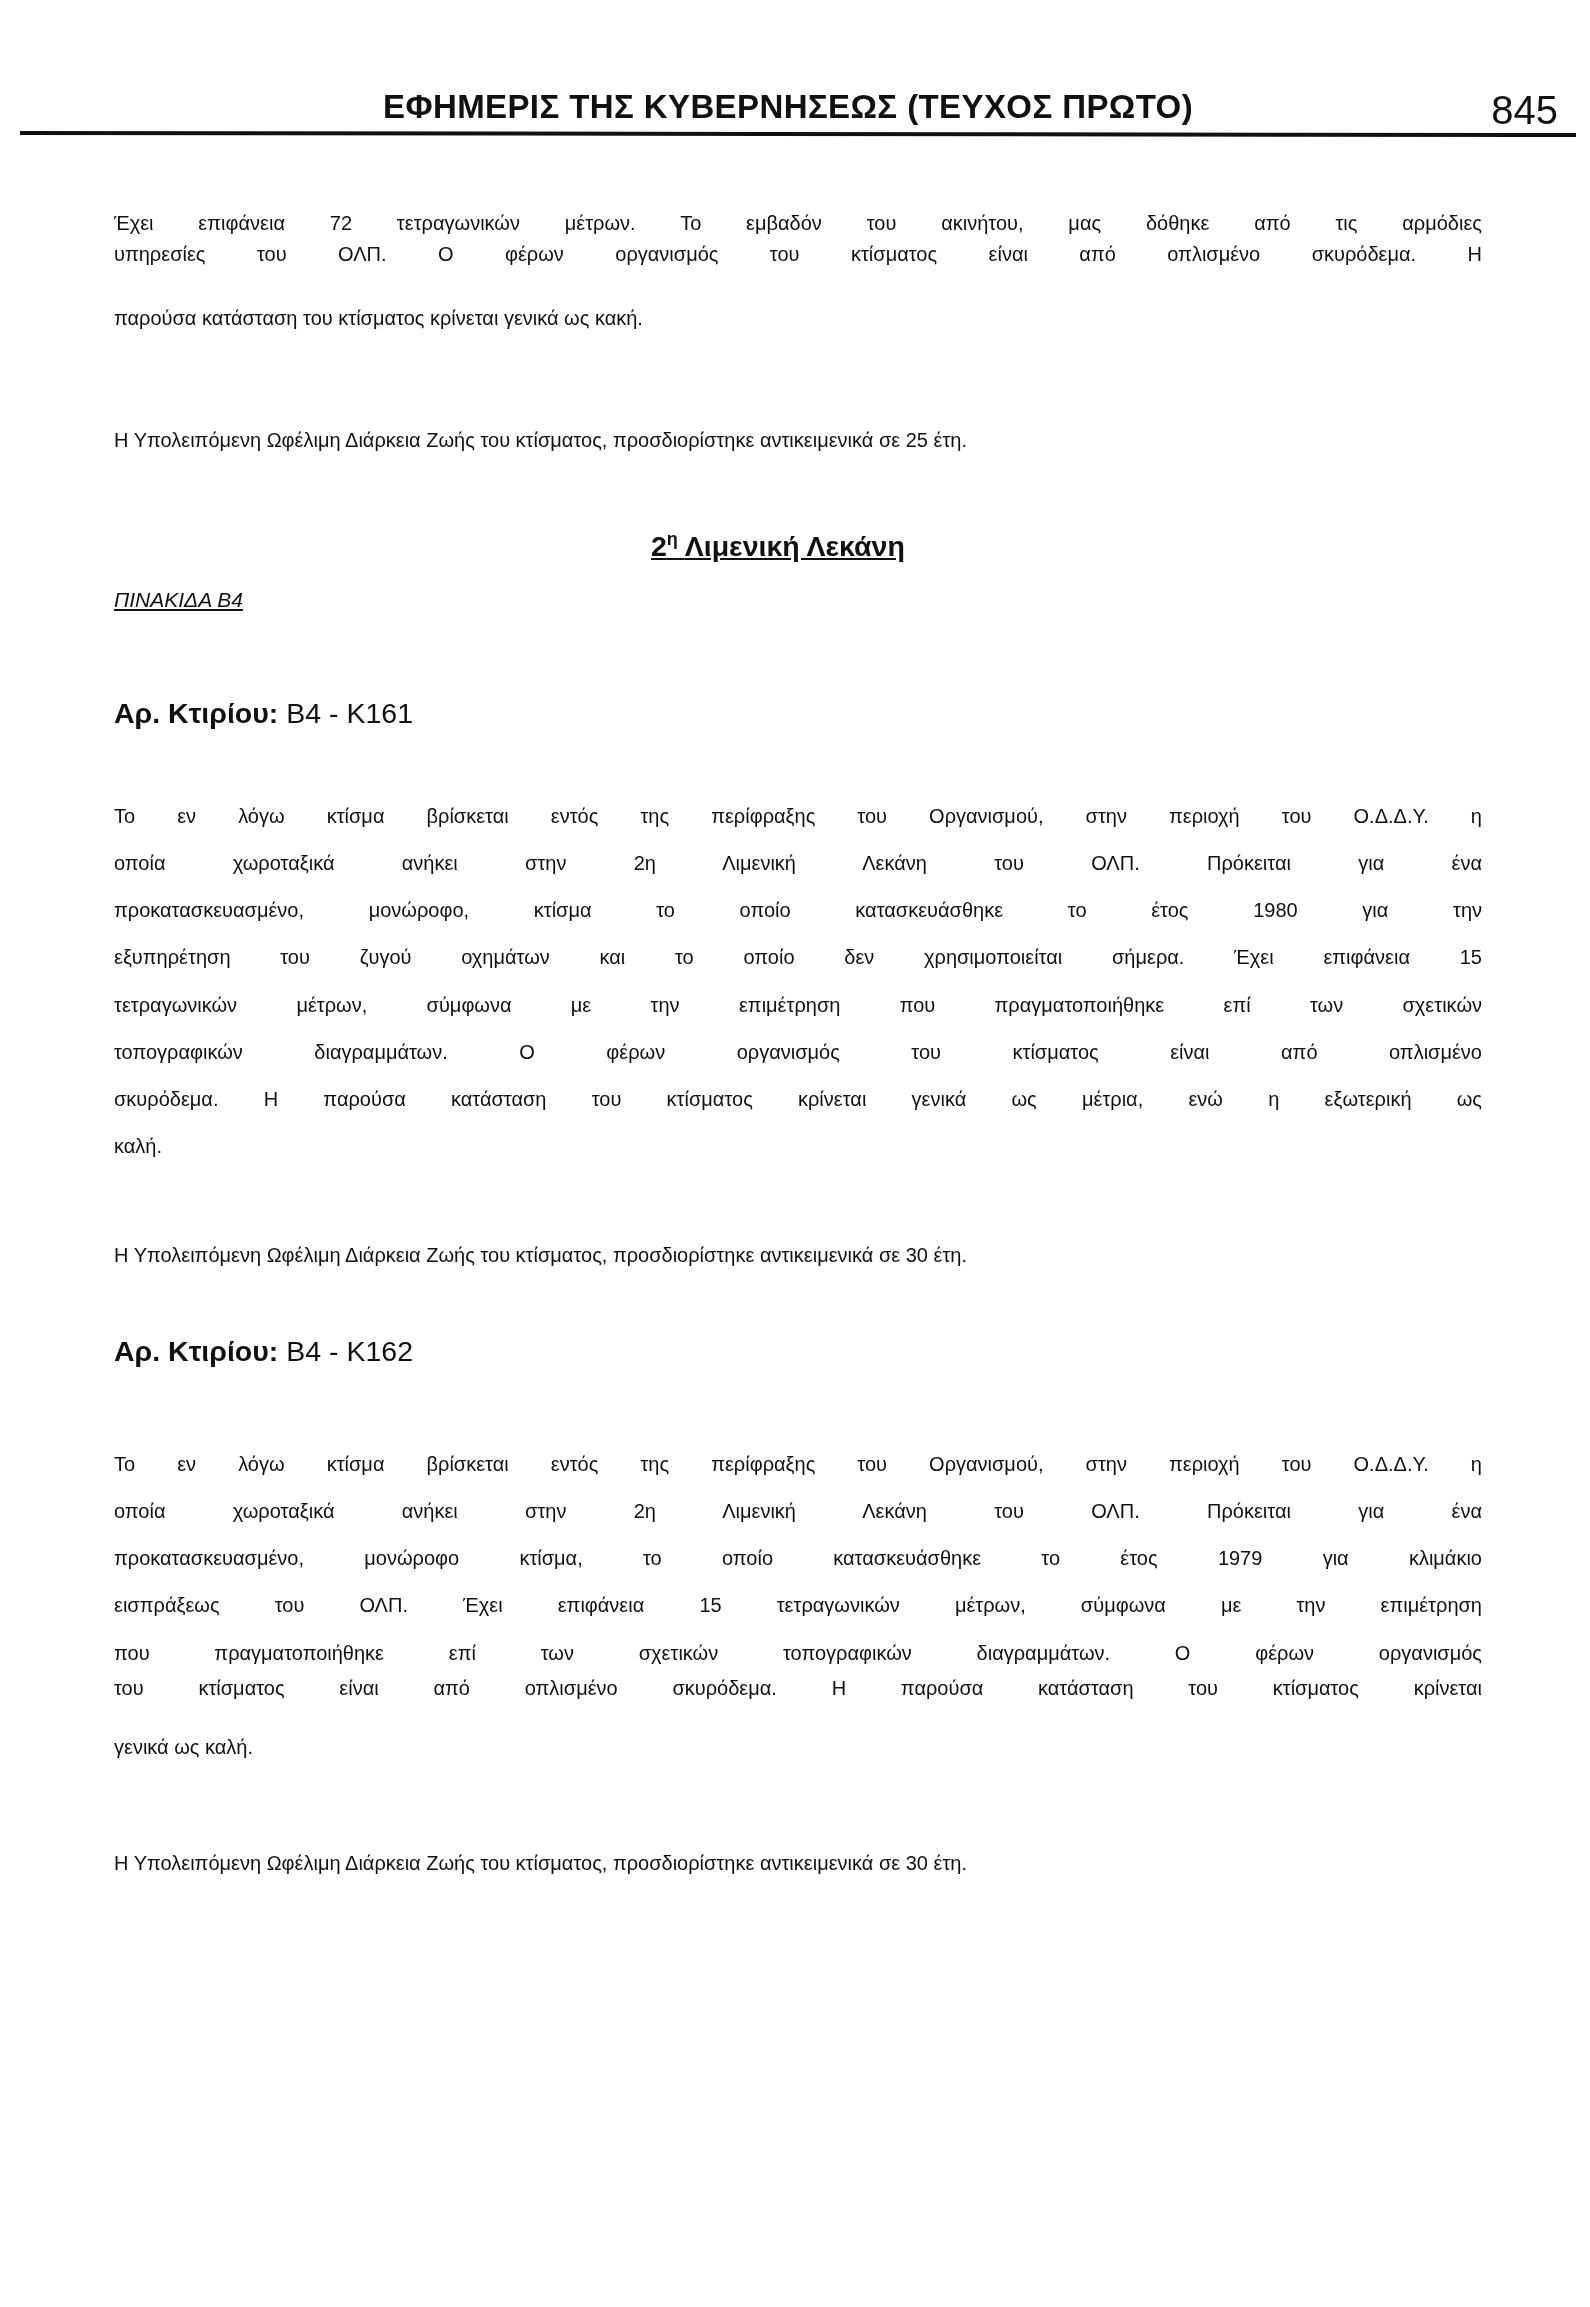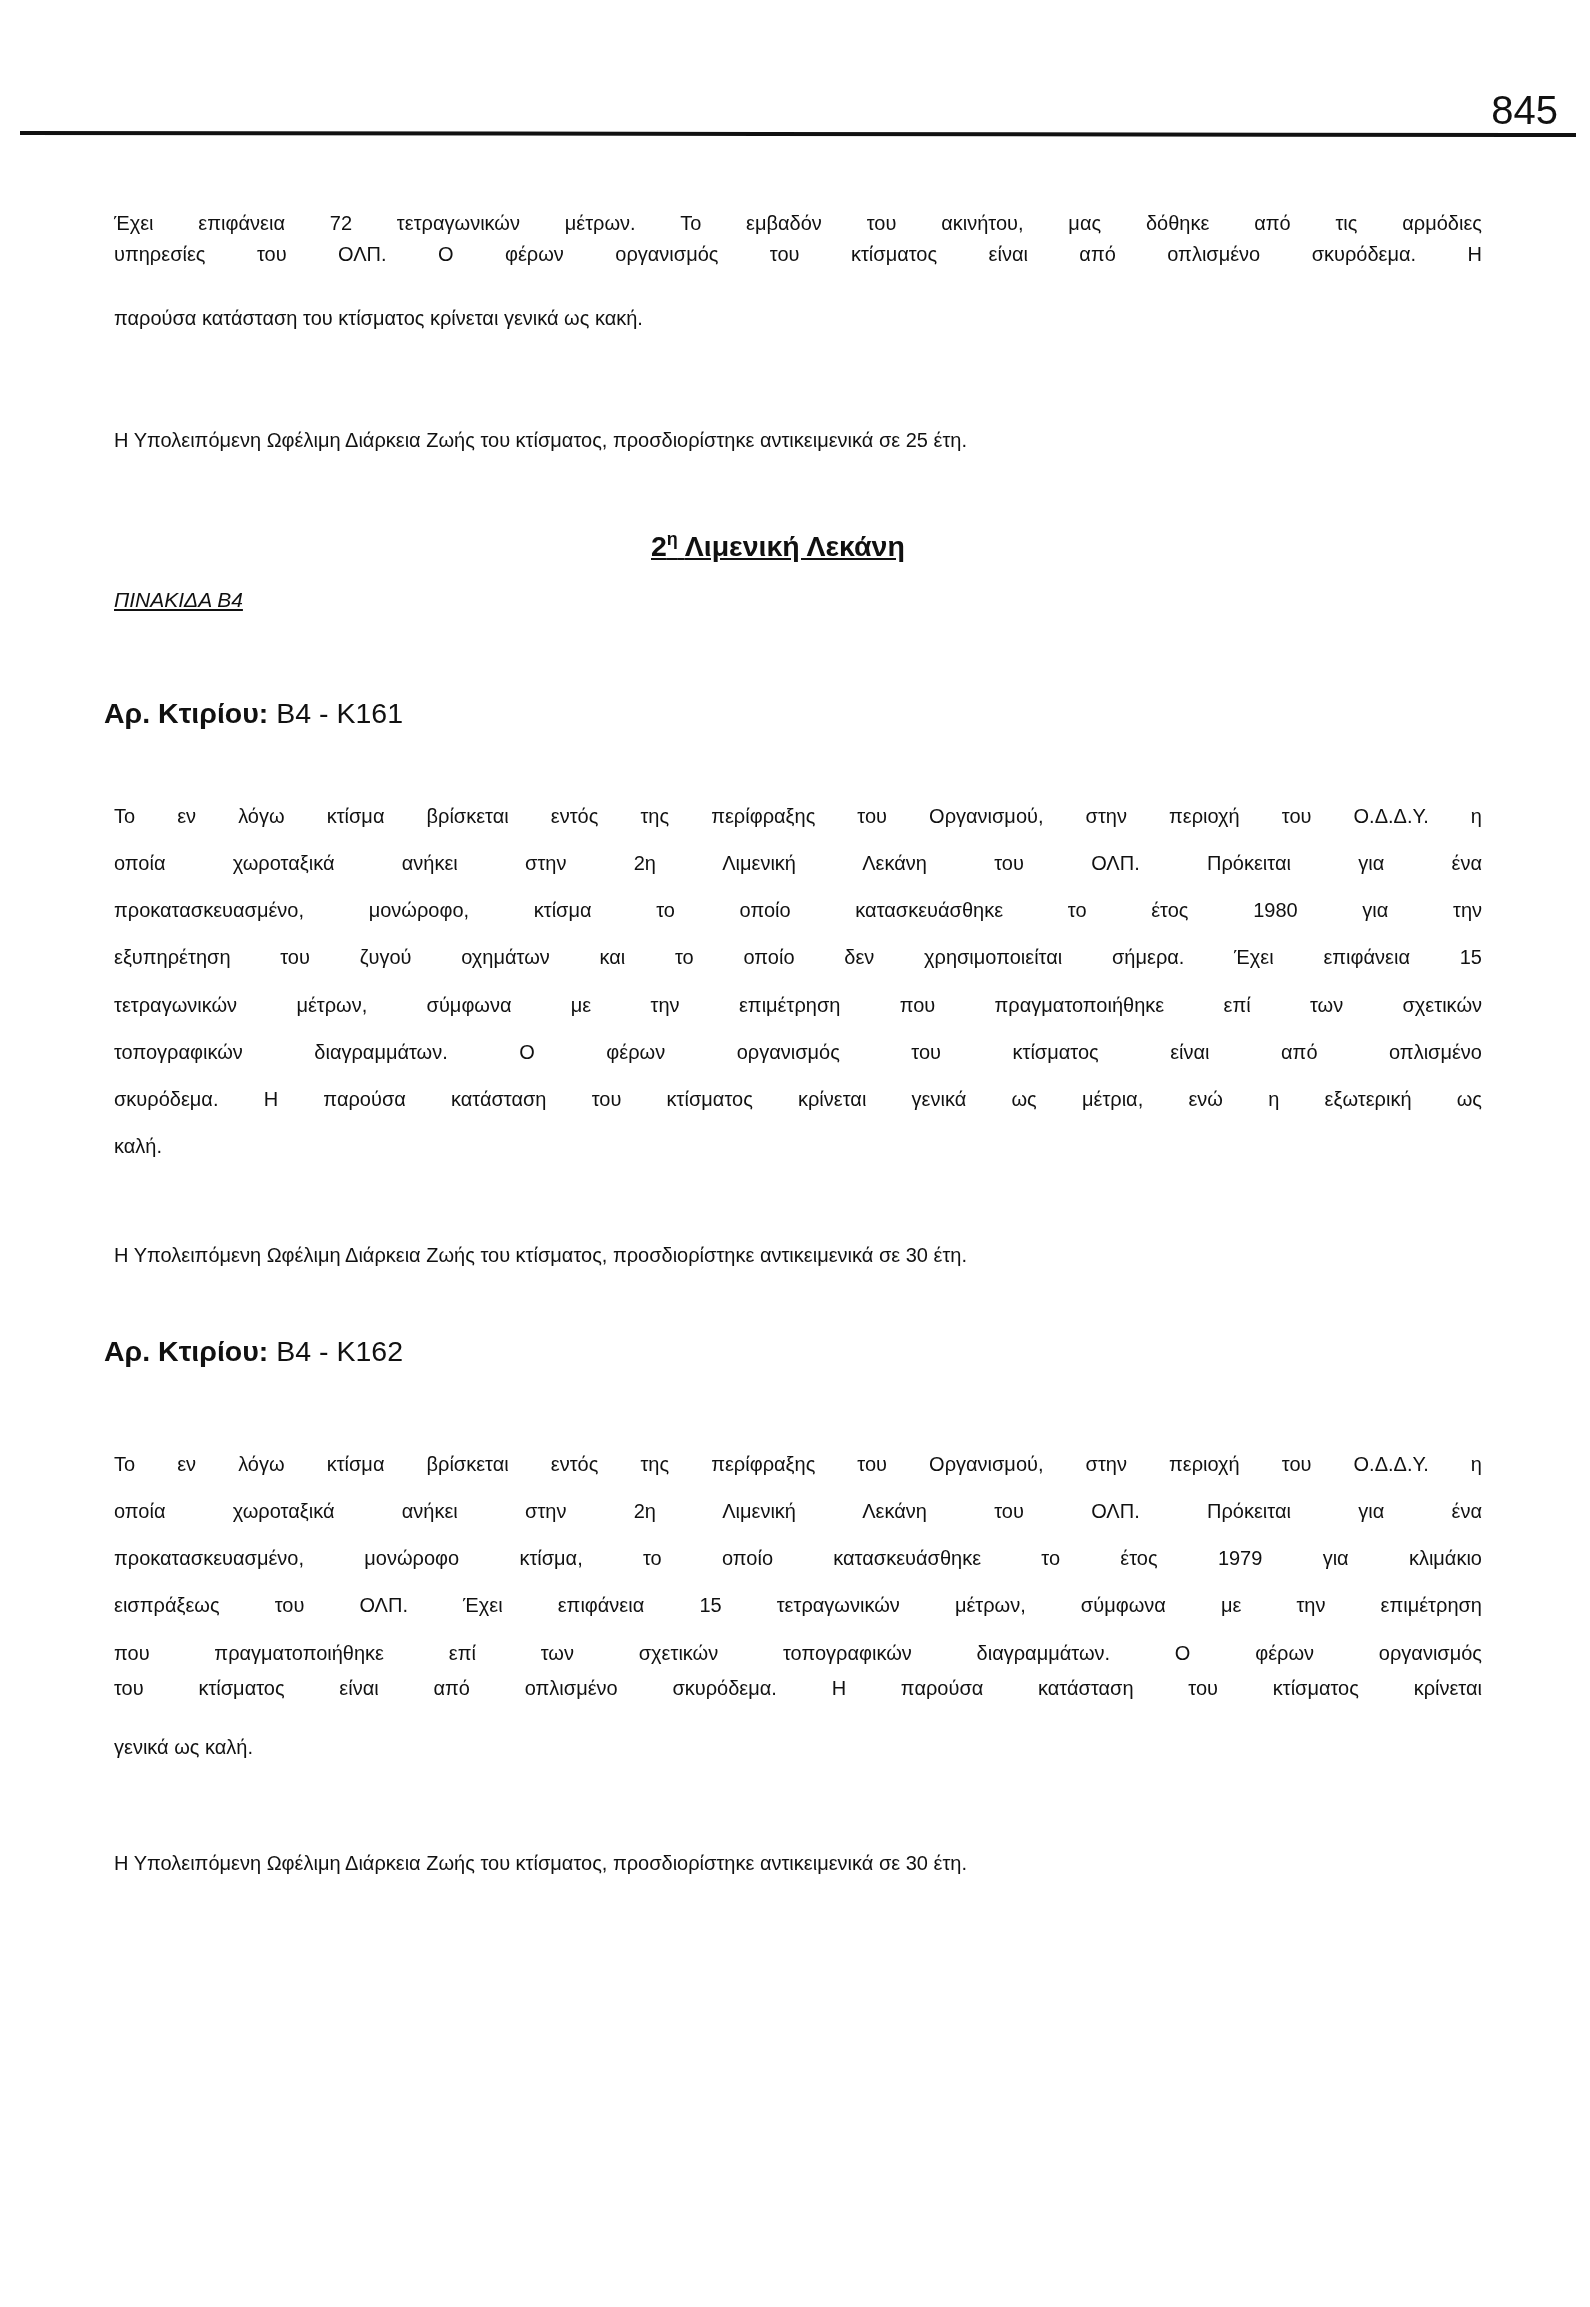--- a/index.html
+++ b/index.html
@@ -5,28 +5,29 @@
   html,body{margin:0;padding:0;background:#fff;}
   body{width:1591px;height:2307px;position:relative;overflow:hidden;color:#111;font-family:"Liberation Sans",sans-serif;}
   .hdr{position:absolute;top:81px;left:0;width:1591px;height:49px;}
   .hdr-title{position:absolute;left:383px;top:6.5px;font-size:33px;font-weight:bold;letter-spacing:0.4px;}
   .hdr-page{position:absolute;right:33px;top:6.5px;font-size:40px;}
   .rule{position:absolute;left:19.5px;top:132px;width:1556px;height:4.1px;background:#111;transform:rotate(0.08deg);}
   .line{position:absolute;left:114px;width:1368px;font-size:20px;line-height:36px;white-space:nowrap;}
   .just{text-align:justify;text-align-last:justify;white-space:normal;}
   .center{position:absolute;font-size:28.5px;font-weight:bold;text-decoration:underline;}
   .label{position:absolute;left:114px;font-size:21px;font-style:italic;text-decoration:underline;}
-  .bno{position:absolute;left:104px;font-size:28.5px;}
+  .bno{position:absolute;left:114px;font-size:28.5px;}
   .bno b{font-weight:bold;}
   sup{font-size:18px;}
 </style>
 </head>
 <body>
 
 <div class="hdr">
+  <div class="hdr-title">ΕΦΗΜΕΡΙΣ ΤΗΣ ΚΥΒΕΡΝΗΣΕΩΣ (ΤΕΥΧΟΣ ΠΡΩΤΟ)</div>
   <div class="hdr-page">845</div>
 </div>
 <div class="rule"></div>
 
 <div class="line just" style="top:205px">Έχει επιφάνεια 72 τετραγωνικών μέτρων. Το εμβαδόν του ακινήτου, μας δόθηκε από τις αρμόδιες</div>
 <div class="line just" style="top:236px">υπηρεσίες του ΟΛΠ. Ο φέρων οργανισμός του κτίσματος είναι από οπλισμένο σκυρόδεμα. Η</div>
 <div class="line" style="top:300px">παρούσα κατάσταση του κτίσματος κρίνεται γενικά ως κακή.</div>
 <div class="line" style="top:422px">Η Υπολειπόμενη Ωφέλιμη Διάρκεια Ζωής του κτίσματος, προσδιορίστηκε αντικειμενικά σε 25 έτη.</div>
 
 <div class="center" style="left:651px;top:529px"><span>2</span><sup>η</sup> <span>Λιμενική Λεκάνη</span></div>

